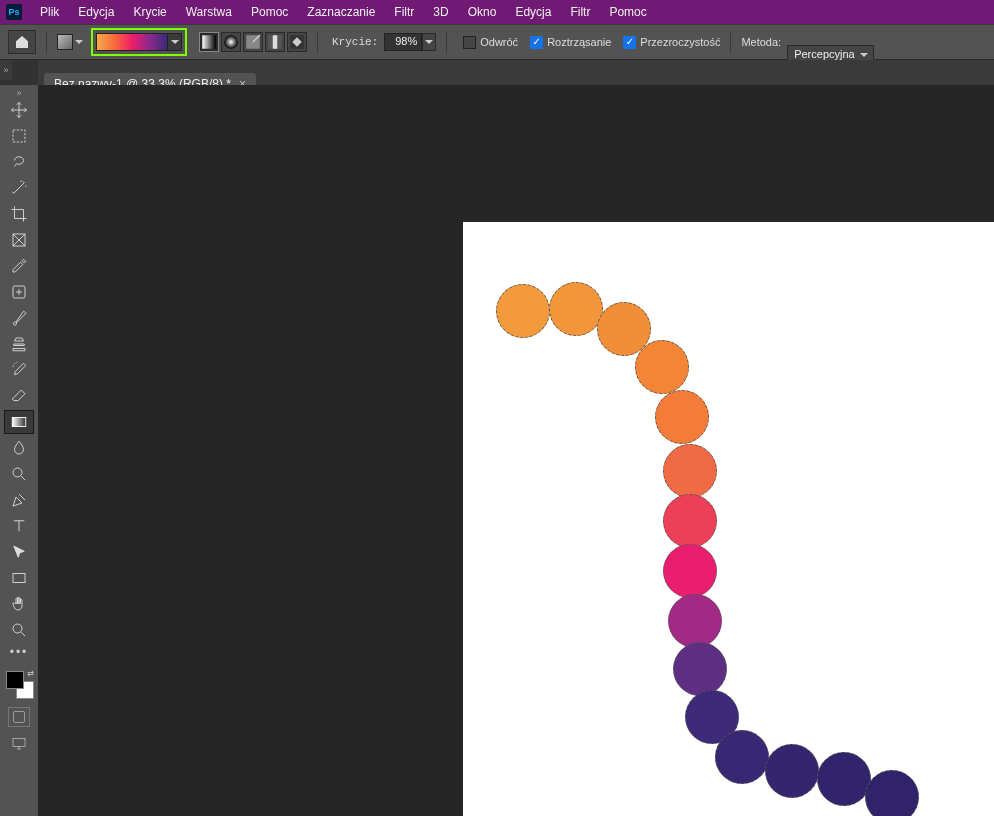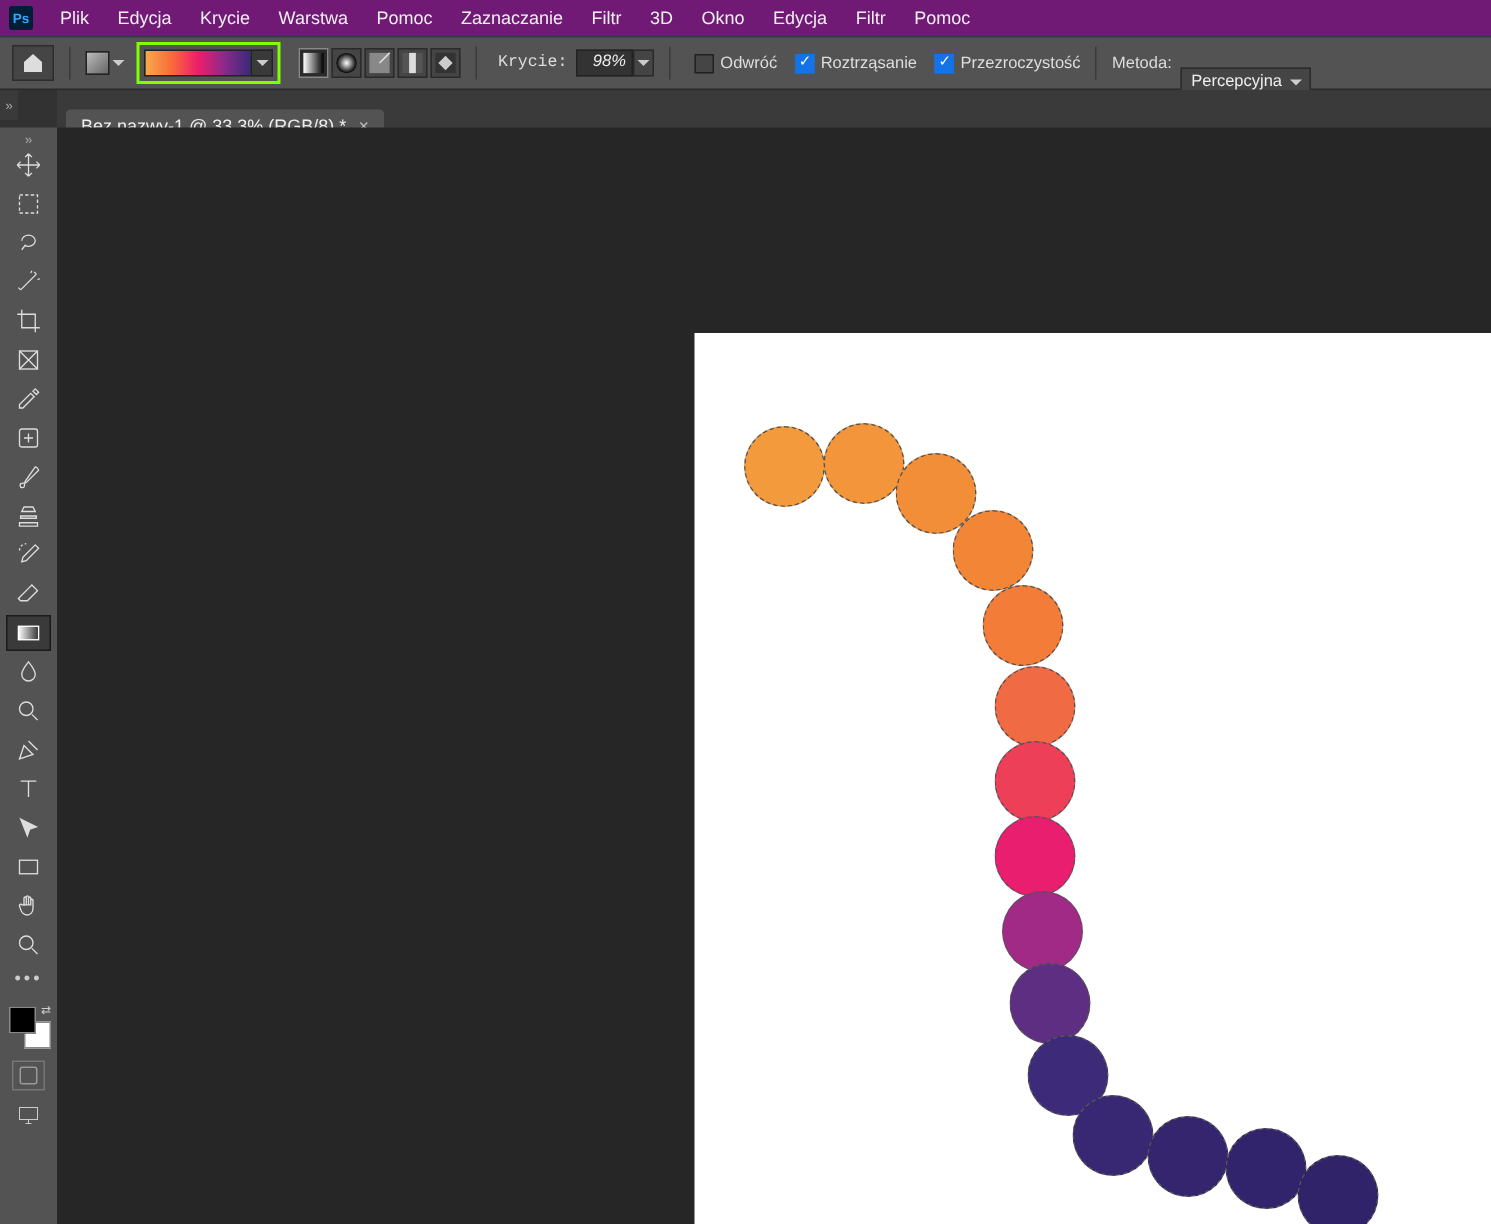--- a/index.html
+++ b/index.html
@@ -23,21 +23,21 @@
     .grad-type { width:20px; height:20px; border:1px solid #2a2a2a; background:#454545; display:flex; align-items:center; justify-content:center; cursor:pointer; }
     .grad-type.active { background:#2a2a2a; border:1px solid #888; }
 
     .sep { width:1px; height:22px; background:#3a3a3a; margin:0 4px; }
 
     .mode-wrap { border:2px solid #7fff00; padding:2px 4px; display:flex; align-items:center; gap:4px; }
     .label { font-size:11px; color:#ddd; }
     .select-box { background:#454545; border:1px solid #2a2a2a; padding:2px 18px 2px 6px; font-size:11px; color:#eee; position:relative; min-width:90px; cursor:pointer; }
     .select-box::after { content:""; position:absolute; right:5px; top:7px; border:4px solid transparent; border-top-color:#ccc; }
 
-    .opacity-box { background:#333; border:1px solid #222; padding:1px 4px; font-size:11px; color:#eee; min-width:38px; text-align:right;font-style:italic; }
+    .opacity-box { background:#333; border:1px solid #222; padding:1px 4px; font-size:11px; color:#eee; min-width:38px; text-align:right; }
     .opacity-dd { width:14px; height:18px; background:#454545; border:1px solid #2a2a2a; display:flex; align-items:center; justify-content:center; cursor:pointer; }
     .opacity-dd::after { content:""; border:4px solid transparent; border-top-color:#ccc; margin-top:3px; }
 
     .chk { display:flex; align-items:center; gap:4px; font-size:11px; color:#ddd; margin-left:6px; }
     .chk-box { width:13px; height:13px; border:1px solid #222; background:#454545; display:flex; align-items:center; justify-content:center; }
     .chk-box.checked { background:#1473e6; border-color:#1473e6; }
     .chk-box.checked::after { content:"✓"; color:#fff; font-size:10px; line-height:1; }
 
     
     .panel-strip { position:absolute; left:0; top:60px; width:12px; height:20px; background:#3a3a3a; color:#aaa; font-size:9px; display:flex; align-items:center; justify-content:center; cursor:pointer; }

